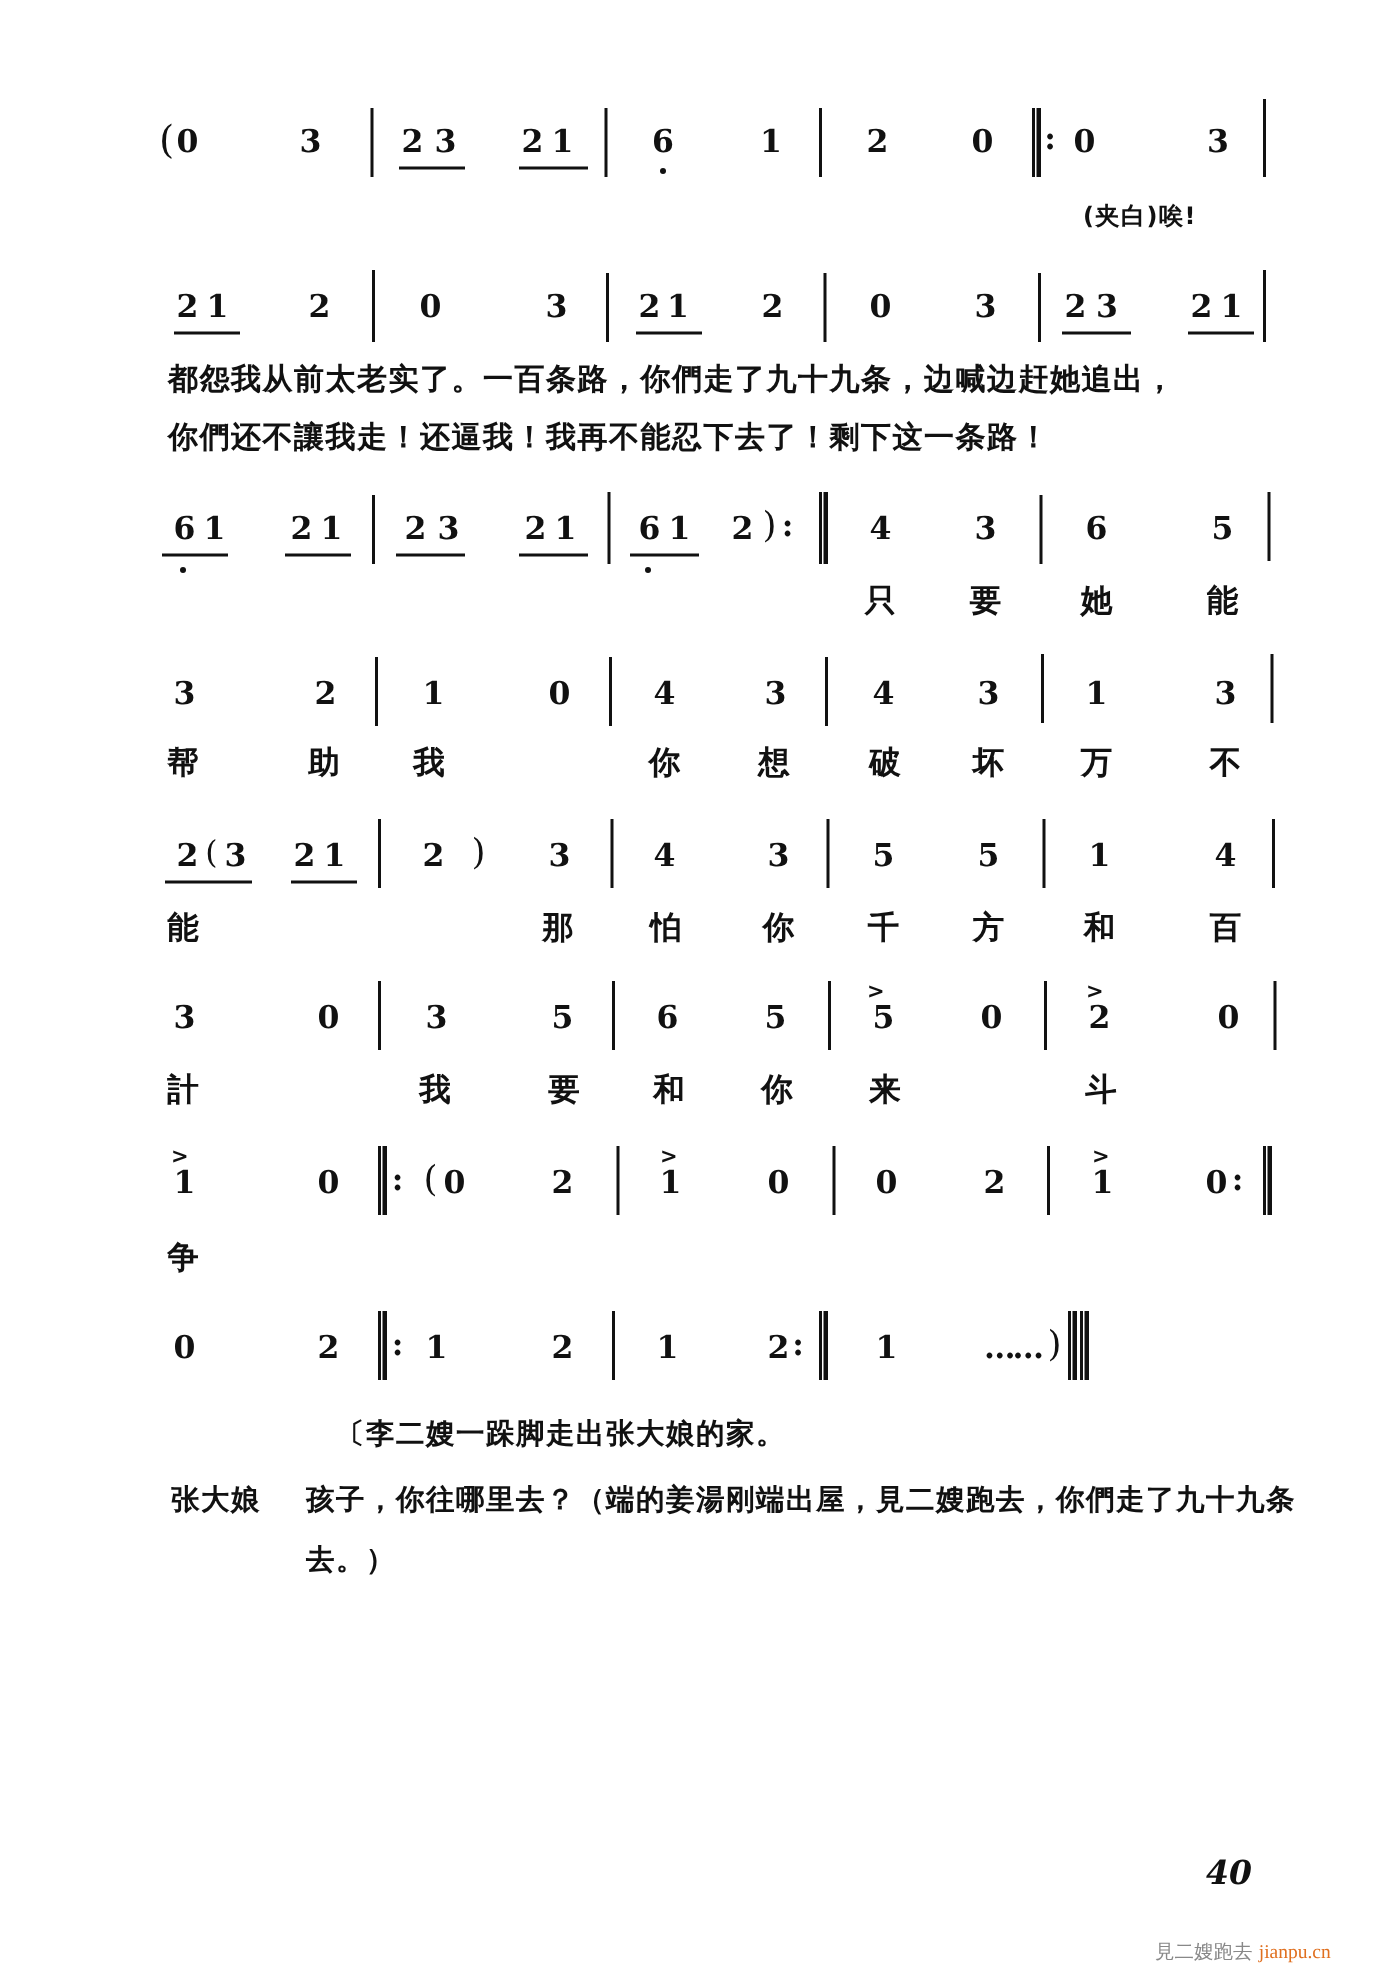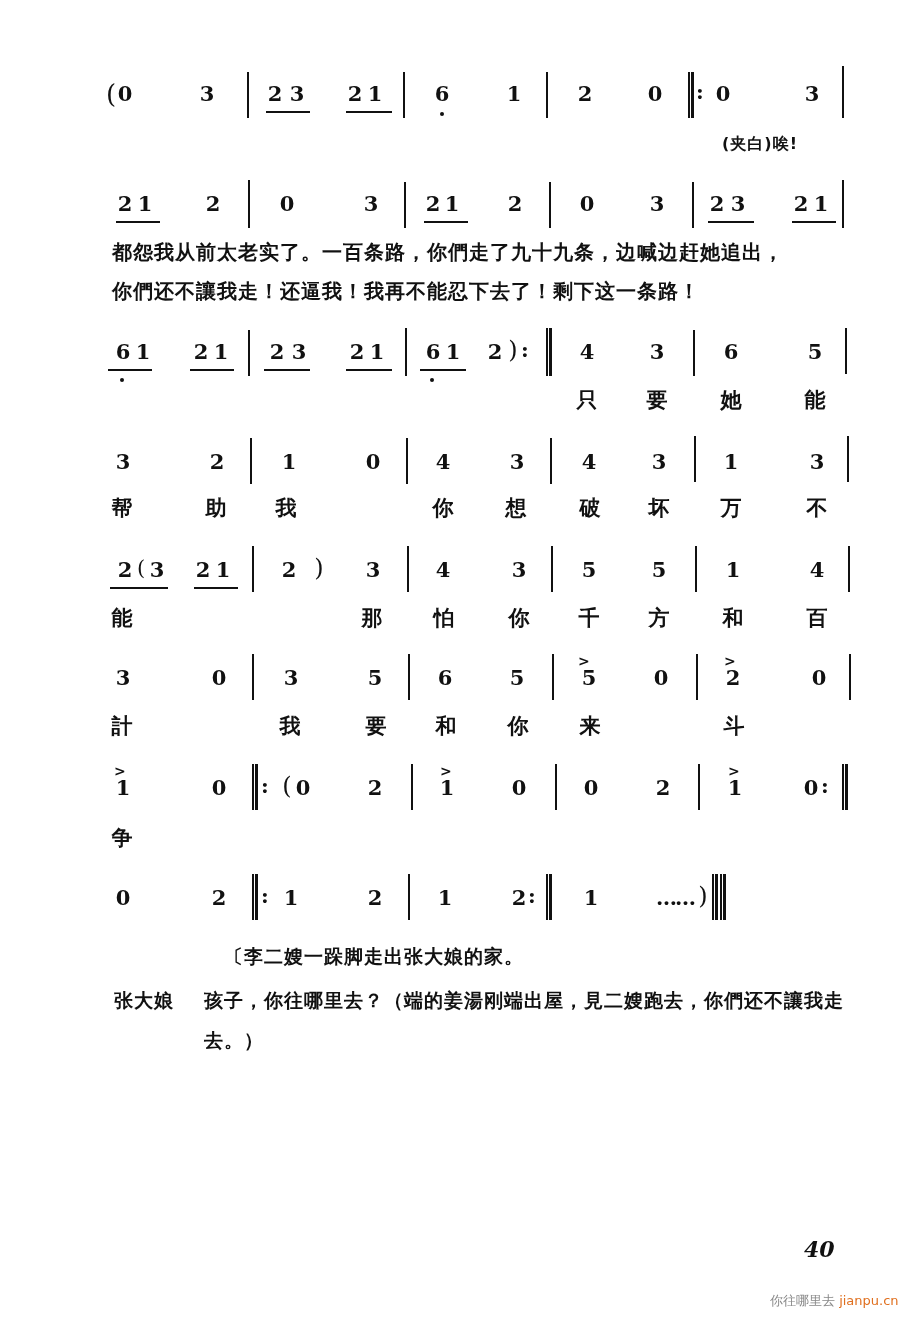--- a/index.html
+++ b/index.html
@@ -10,21 +10,21 @@
   .bar { position: absolute; width: 2px; background: #111; }
   .dbar { position: absolute; width: 6px; border-left: 2px solid #111; border-right: 3px solid #111; box-sizing: border-box; }
   .uline { position: absolute; height: 2px; background: #111; }
   .dot-below { position: absolute; width: 4px; height: 4px; border-radius: 50%; background: #111; }
   .accent { position: absolute; font-family: "DejaVu Sans", sans-serif; font-weight: bold; font-size: 14px; line-height: 10px; }
   .lyric { position: absolute; font-size: 21px; font-weight: bold; line-height: 24px; width: 28px; text-align: center; color: #111; }
   .text { position: absolute; font-size: 20px; font-weight: bold; line-height: 28px; white-space: nowrap; color: #111; letter-spacing: 1px; }
   .small { font-size: 15px; }
   .pageno { position: absolute; font-family: "DejaVu Serif", serif; font-weight: bold; font-style: italic; font-size: 22px; }
   .wm { position: absolute; font-size: 13px; color: #888; white-space: nowrap; }
-  .wm span.en { color: #e07020; }
+  .wm span.en { color: #e07020; font-family: Liberation Serif, serif; }
 </style>
 </head>
 <body>
 
 <div>
   <div class="note" style="left:100px;top:82px;font-weight:normal;font-size:26px;">(</div>
   <div class="note" style="left:114px;top:82px;">0</div>
   <div class="note" style="left:196px;top:82px;">3</div>
   <div class="bar" style="left:247px;top:72px;height:46px;"></div>
   <div class="note" style="left:264px;top:82px;">2</div>
@@ -238,21 +238,21 @@
   <div class="note" style="left:580px;top:886px;">1</div>
   <div class="note" style="left:650px;top:886px;width:50px;letter-spacing:-2px;">……</div>
   <div class="note" style="left:698px;top:884px;width:10px;font-weight:normal;font-size:24px;">)</div>
   <div class="dbar" style="left:712px;top:874px;height:46px;"></div>
   <div class="dbar" style="left:720px;top:874px;height:46px;"></div>
 </div>
 
 <div>
   <div class="text" style="left:204px;top:942px;font-size:19px;margin-left:20px;">〔李二嫂一跺脚走出张大娘的家。</div>
   <div class="text" style="left:114px;top:986px;font-size:19px;">张大娘</div>
-  <div class="text" style="left:204px;top:986px;font-size:19px;">孩子，你往哪里去？（端的姜湯刚端出屋，見二嫂跑去，你們还不讓我走</div>
+  <div class="text" style="left:204px;top:986px;font-size:19px;">孩子，你往哪里去？（端的姜湯刚端出屋，見二嫂跑去，你們走了九十九条</div>
   <div class="text" style="left:204px;top:1026px;font-size:19px;">去。）</div>
 </div>
 
 <div class="pageno" style="left:804px;top:1236px;">40</div>
 <div class="wm" style="left:770px;top:1292px;">
-  <span>你往哪里去</span>
+  <span>見二嫂跑去</span>
   <span class="en">jianpu.cn</span>
 </div>
 
 </body></html>

